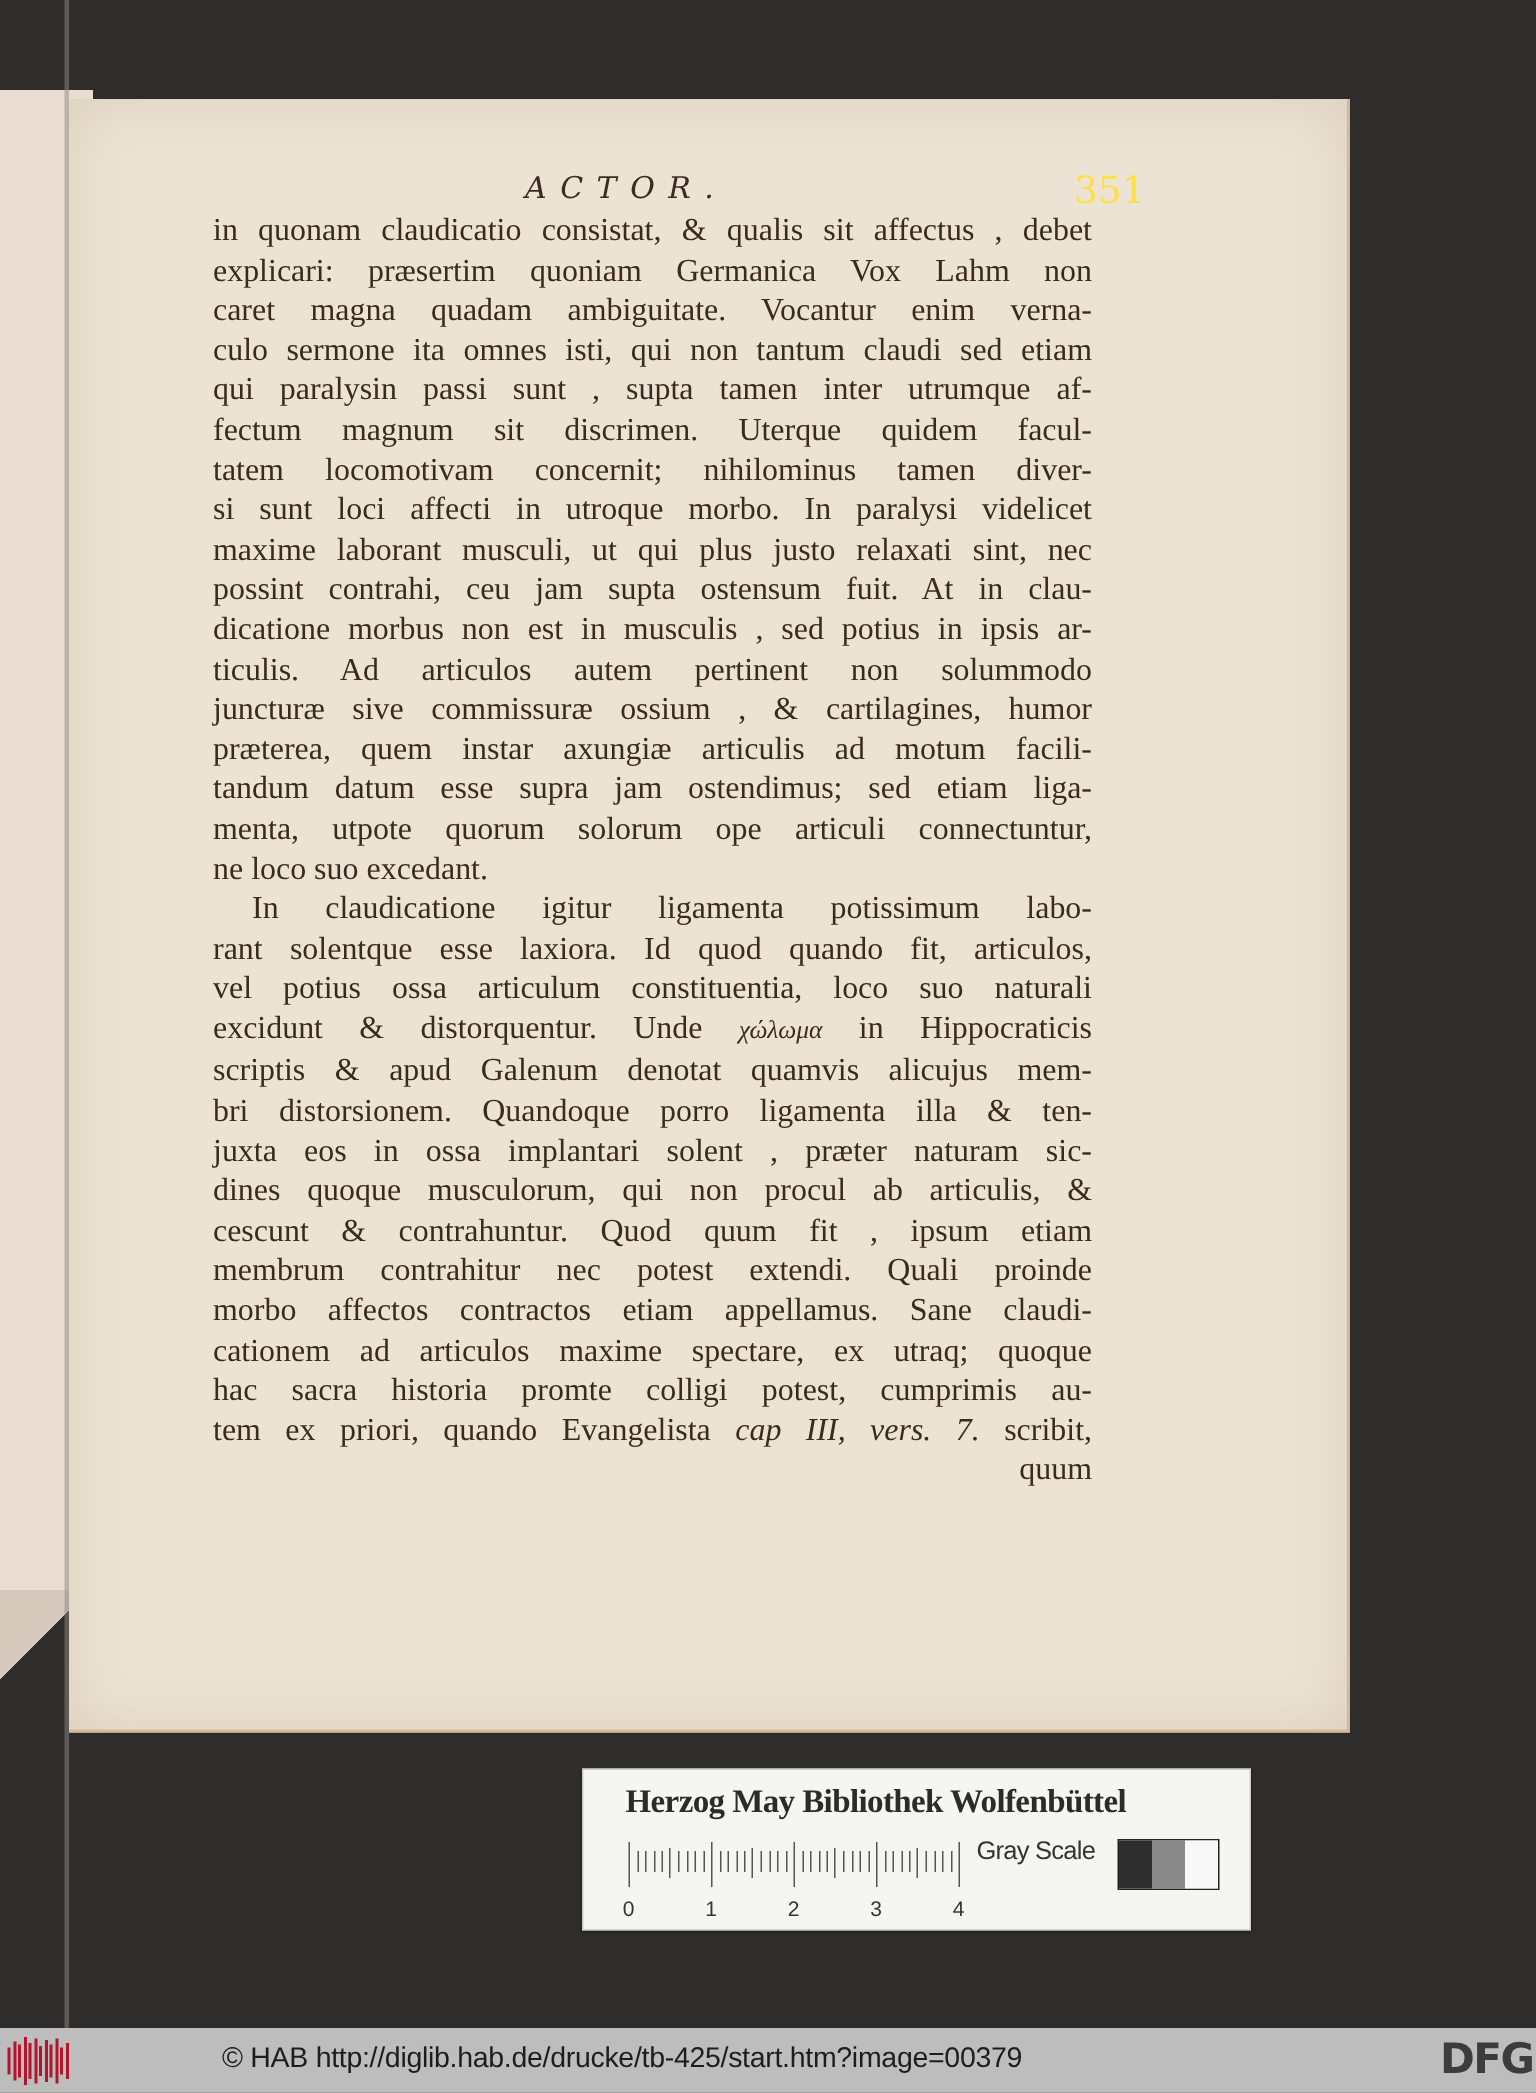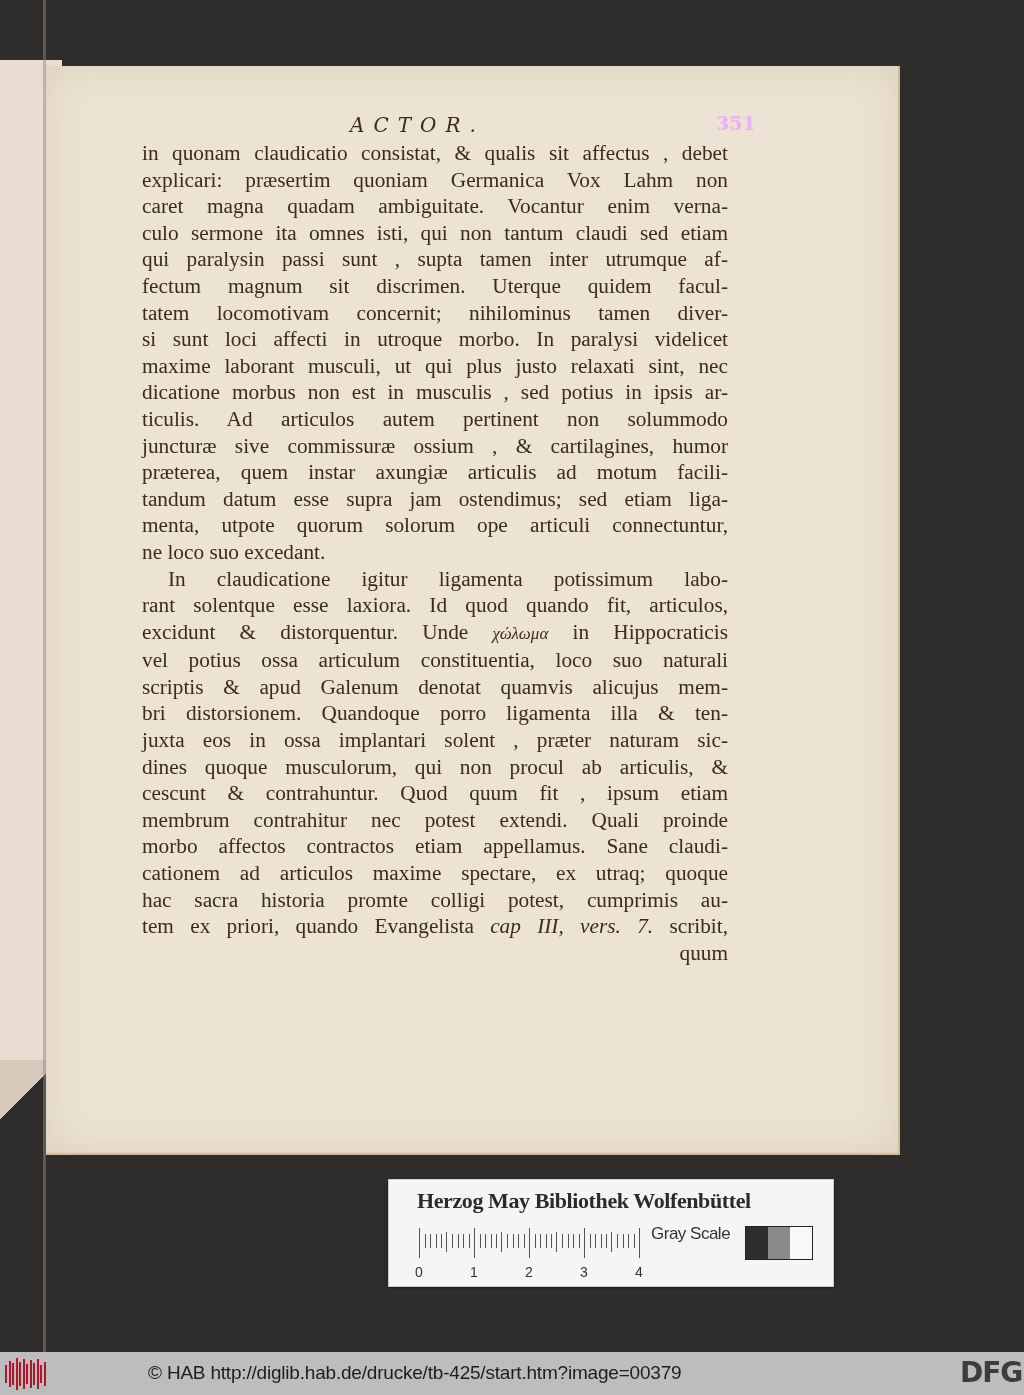--- a/index.html
+++ b/index.html
@@ -23,21 +23,21 @@
     background: #ece3d5;
     box-shadow: inset 0 0 40px rgba(190,170,140,.35);
     border-right: 2px solid #d2b79a; border-bottom: 2px solid #d7b899;
   }
   .running-head {
     position: absolute; left: 350px; top: 113px;
     font-style: italic; font-size: 20px; letter-spacing: 9px; color: #3a2c20;
   }
   .page-number {
     position: absolute; left: 716px; top: 112px;
-    font-size: 19px; color: #f0abfc; font-weight: bold;
+    font-size: 25px; color: #fde047;
   }
   .text-block {
     position: absolute; left: 142px; top: 140px; width: 586px;
     font-size: 21.3px; line-height: 26.6px; color: #3b2b1f;
     font-family: "Liberation Serif", serif;
   }
   .text-block .ln { display: block; white-space: nowrap; text-align: justify; text-align-last: justify; }
   .text-block .ln.last { text-align-last: left; }
   .text-block .ln.indent { padding-left: 26px; }
   .text-block .ln.right { text-align: right; text-align-last: right; }
@@ -96,31 +96,32 @@
   <div class="text-block">
     <span class="ln">in quonam claudicatio consistat, &amp; qualis sit affectus , debet</span>
     <span class="ln">explicari: præsertim quoniam Germanica Vox Lahm non</span>
     <span class="ln">caret magna quadam ambiguitate. Vocantur enim verna-</span>
     <span class="ln">culo sermone ita omnes isti, qui non tantum claudi sed etiam</span>
     <span class="ln">qui paralysin passi sunt , supta tamen inter utrumque af-</span>
     <span class="ln">fectum magnum sit discrimen. Uterque quidem facul-</span>
     <span class="ln">tatem locomotivam concernit; nihilominus tamen diver-</span>
     <span class="ln">si sunt loci affecti in utroque morbo. In paralysi videlicet</span>
     <span class="ln">maxime laborant musculi, ut qui plus justo relaxati sint, nec</span>
+    <span class="ln">possint contrahi, ceu jam supta ostensum fuit. At in clau-</span>
     <span class="ln">dicatione morbus non est in musculis , sed potius in ipsis ar-</span>
     <span class="ln">ticulis. Ad articulos autem pertinent non solummodo</span>
     <span class="ln">juncturæ sive commissuræ ossium , &amp; cartilagines, humor</span>
     <span class="ln">præterea, quem instar axungiæ articulis ad motum facili-</span>
     <span class="ln">tandum datum esse supra jam ostendimus; sed etiam liga-</span>
     <span class="ln">menta, utpote quorum solorum ope articuli connectuntur,</span>
     <span class="ln last">ne loco suo excedant.</span>
     <span class="ln indent">In claudicatione igitur ligamenta potissimum labo-</span>
     <span class="ln">rant solentque esse laxiora. Id quod quando fit, articulos,</span>
+    <span class="ln">vel potius ossa articulum constituentia, loco suo naturali</span>
     <span class="ln"><span>excidunt &amp; distorquentur. Unde</span> <span class="greek">χώλωμα</span> <span>in Hippocraticis</span></span>
-    <span class="ln">vel potius ossa articulum constituentia, loco suo naturali</span>
     <span class="ln">scriptis &amp; apud Galenum denotat quamvis alicujus mem-</span>
     <span class="ln">bri distorsionem. Quandoque porro ligamenta illa &amp; ten-</span>
     <span class="ln">juxta eos in ossa implantari solent , præter naturam sic-</span>
     <span class="ln">dines quoque musculorum, qui non procul ab articulis, &amp;</span>
     <span class="ln">cescunt &amp; contrahuntur. Quod quum fit , ipsum etiam</span>
     <span class="ln">membrum contrahitur nec potest extendi. Quali proinde</span>
     <span class="ln">morbo affectos contractos etiam appellamus. Sane claudi-</span>
     <span class="ln">cationem ad articulos maxime spectare, ex utraq; quoque</span>
     <span class="ln">hac sacra historia promte colligi potest, cumprimis au-</span>
     <span class="ln"><span>tem ex priori, quando Evangelista</span> <span class="ital">cap III, vers. 7.</span> <span>scribit,</span></span>

